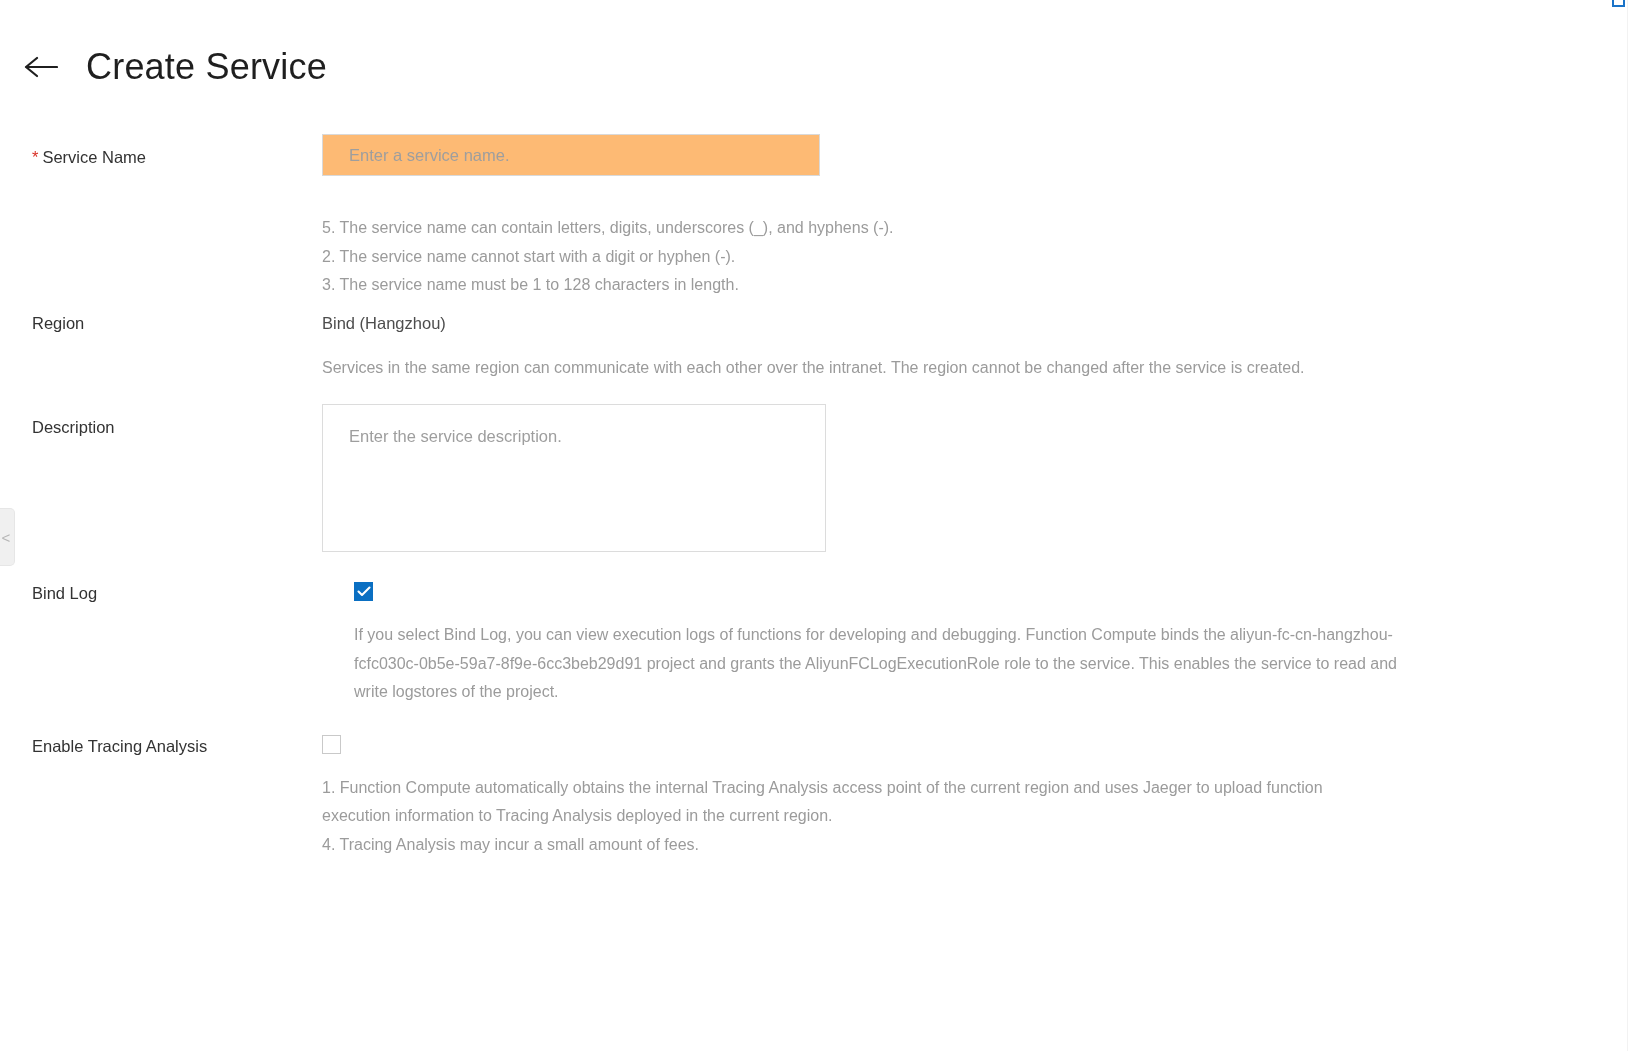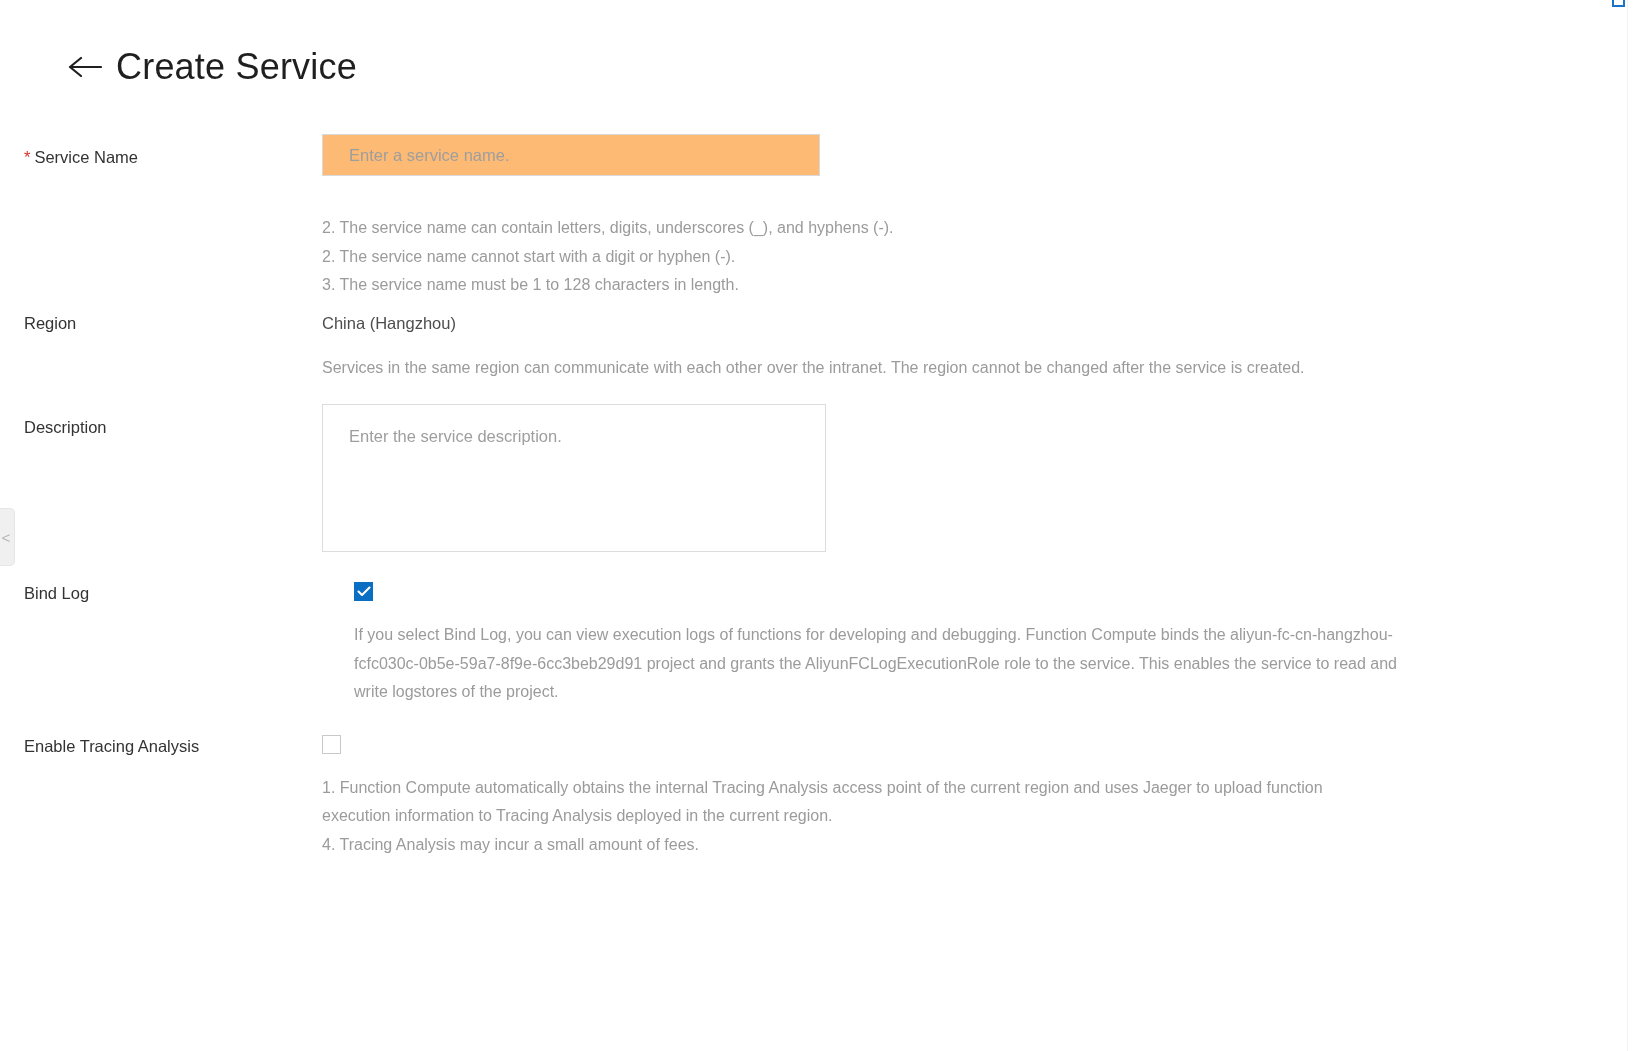--- a/index.html
+++ b/index.html
@@ -42,24 +42,23 @@
   .page {
     position: relative;
     width: 1555px;
     padding: 0;
   }
 
   
   .header {
     display: flex;
     align-items: center;
-    gap: 14px;
+    gap: 28px;
     padding: 38px 0 0 24px;
     height: 96px;
-    margin-left: 44px;
   }
   .back-arrow {
     width: 34px;
     height: 34px;
     display: flex;
     align-items: center;
     justify-content: center;
     cursor: pointer;
     flex: none;
   }
@@ -78,21 +77,21 @@
     padding-top: 38px;
   }
   .form-row {
     display: flex;
     align-items: flex-start;
     position: relative;
   }
   .form-label {
     width: 322px;
     flex: none;
-    padding-left: 24px;
+    padding-left: 32px;
     font-size: 16.5px;
     color: #333333;
     line-height: 22px;
   }
   .req-star {
     color: #d93026;
     font-size: 16.5px;
     margin-right: 4px;
   }
   .form-control {
@@ -216,33 +215,33 @@
   <div class="form">
 
     <div class="form-row row-service-name">
       <div class="form-label label-pad-input">
         <span class="req-star">*</span><span>Service Name</span>
       </div>
       <div class="form-control">
         <input class="text-input" type="text" placeholder="Enter a service name." style="">
         <div class="gap-after-input"></div>
         <div class="help">
-          <span class="help-line">2. The service name can contain letters, digits, underscores (_), and hyphens (-).</span>
+          <span class="help-line">5. The service name can contain letters, digits, underscores (_), and hyphens (-).</span>
           <span class="help-line">2. The service name cannot start with a digit or hyphen (-).</span>
           <span class="help-line">3. The service name must be 1 to 128 characters in length.</span>
         </div>
       </div>
     </div>
 
     <div class="form-row row-region">
       <div class="form-label label-pad-plain">
         <span>Region</span>
       </div>
       <div class="form-control">
-        <div class="value-text">China (Hangzhou)</div>
+        <div class="value-text">Bind (Hangzhou)</div>
         <div class="gap-sm"></div>
         <div class="help" style="max-width:1000px;">Services in the same region can communicate with each other over the intranet. The region cannot be changed after the service is created.</div>
       </div>
     </div>
 
     <div class="form-row row-description">
       <div class="form-label label-pad-input">
         <span>Description</span>
       </div>
       <div class="form-control">

